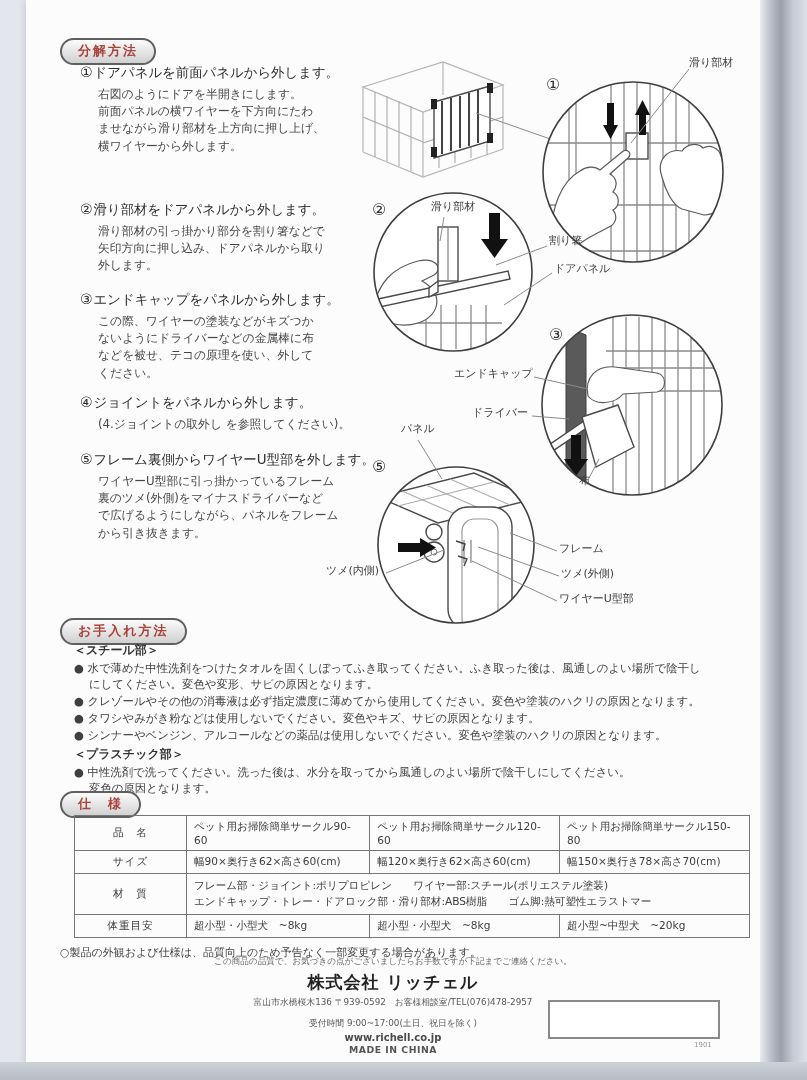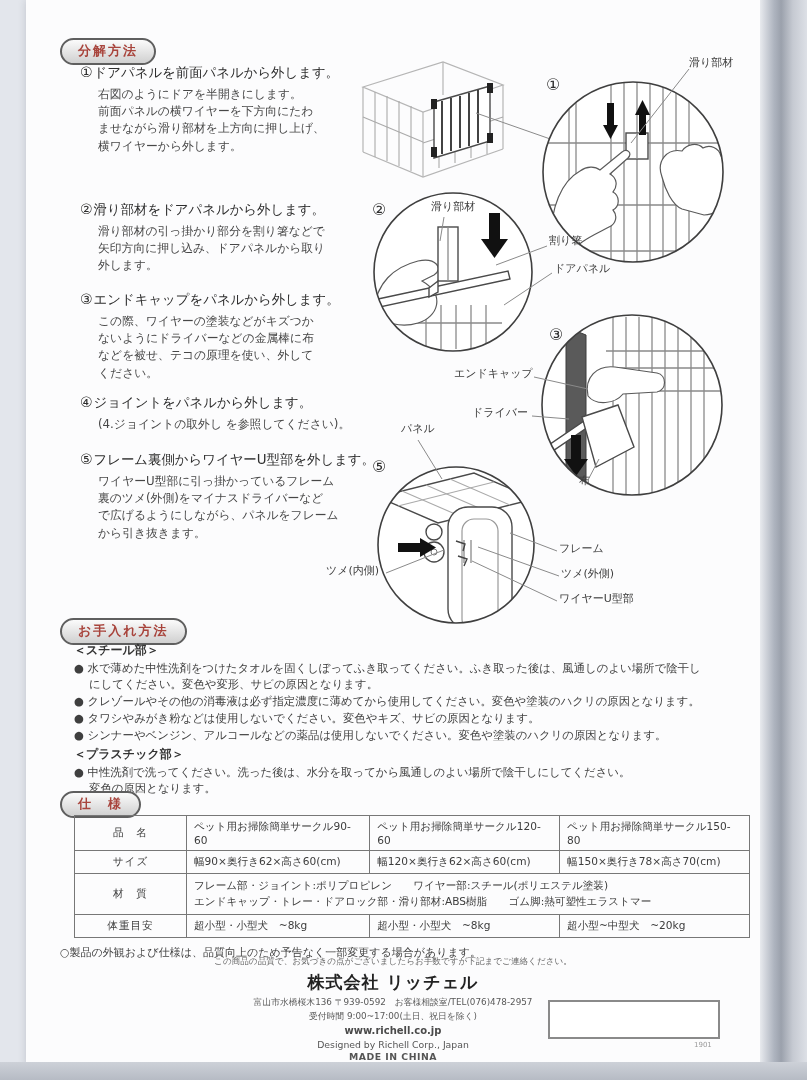--- a/index.html
+++ b/index.html
@@ -80,21 +80,21 @@
   }
   .spec td.lbl { width:112px; text-align:center; letter-spacing:1px; }
   .spec td.pre { white-space:pre-line; line-height:1.5; }
   .spec-note { font-size:11px; color:#3f3f3f; margin:7px 0 0 0; }
 
   
   .footer { position:absolute; left:0; top:956px; width:734px; text-align:center; color:#4a4a4a; }
   .f-note { font-size:8.6px; color:#666; }
   .f-company { font-size:17px; font-weight:bold; color:#222; margin-top:3px; letter-spacing:1px; }
   .f-address { font-size:8.8px; margin-top:3px; color:#595959; }
-  .f-hours { font-size:8.8px; margin-top:2px; color:#595959; }
+  .f-hours { font-size:8.8px; margin-top:9px; color:#595959; }
   .f-url { font-size:10px; margin-top:2px; color:#4a4a4a; font-weight:bold; }
   .f-designed { font-size:9.3px; margin-top:3px; color:#555; }
   .f-made { font-size:9.3px; margin-top:1px; color:#555; font-weight:bold; letter-spacing:.5px; }
   .f-page { font-size:13px; margin-top:6px; color:#222; font-weight:bold; letter-spacing:2px; }
 
   .reg-box {
     position:absolute; left:522px; top:1000px; width:172px; height:39px;
     border:2px solid #8a8a8a; background:#fff;
   }
   .reg-code { position:absolute; left:668px; top:1041px; font-size:7px; color:#9a9a9a; }
@@ -383,21 +383,20 @@
       </table>
     <div class="spec-note">○製品の外観および仕様は、品質向上のため予告なく一部変更する場合があります。</div>
   </div>
 
   <div class="footer">
     <div class="f-note">この商品の品質で、お気づきの点がございましたらお手数ですが下記までご連絡ください。</div>
     <div class="f-company">株式会社 リッチェル</div>
     <div class="f-address">富山市水橋桜木136 〒939-0592　お客様相談室/TEL(076)478-2957</div>
     <div class="f-hours">受付時間 9:00~17:00(土日、祝日を除く)</div>
     <div class="f-url">www.richell.co.jp</div>
-    <div class="f-designed">Designed by Richell Corp., Japan</div>
     <div class="f-made">MADE IN CHINA</div>
     <div class="f-page">−4−</div>
   </div>
 
   <div class="reg-box"></div>
   <span class="reg-code">1901</span>
 
 </div>
 
 <div class="edge-right"></div>

